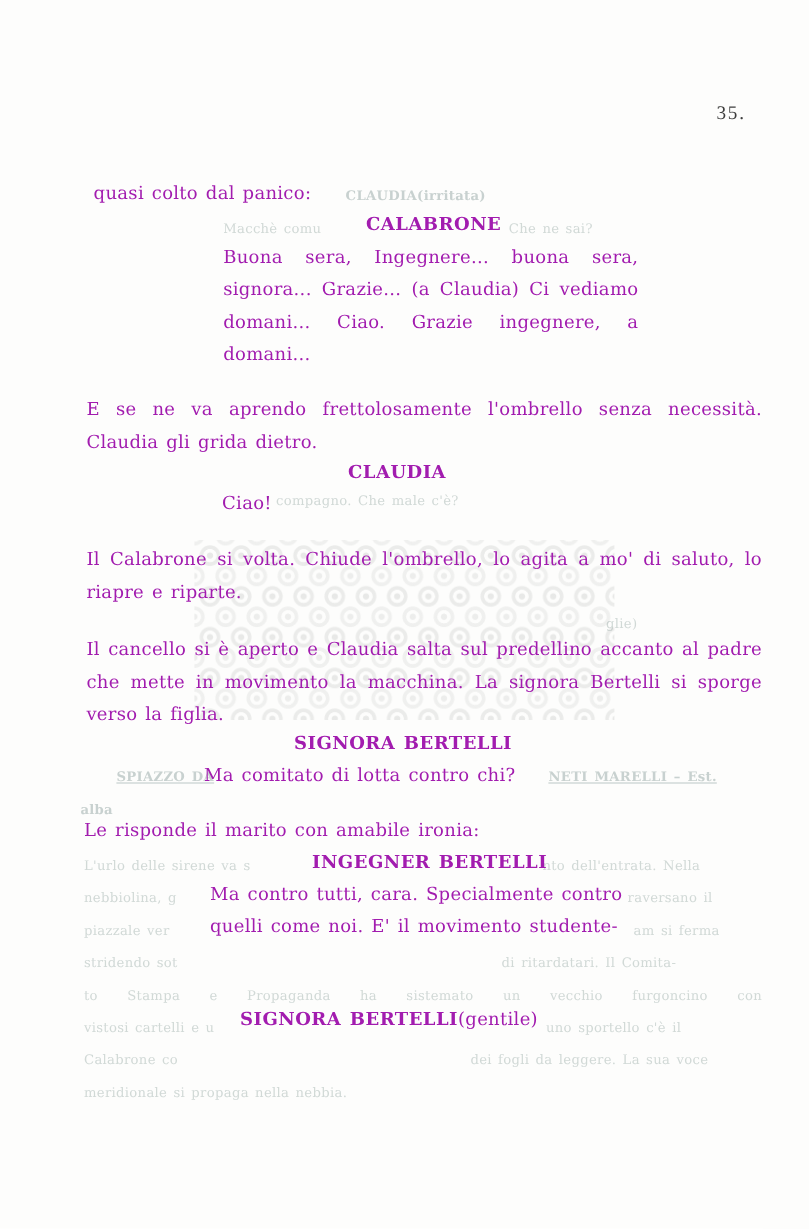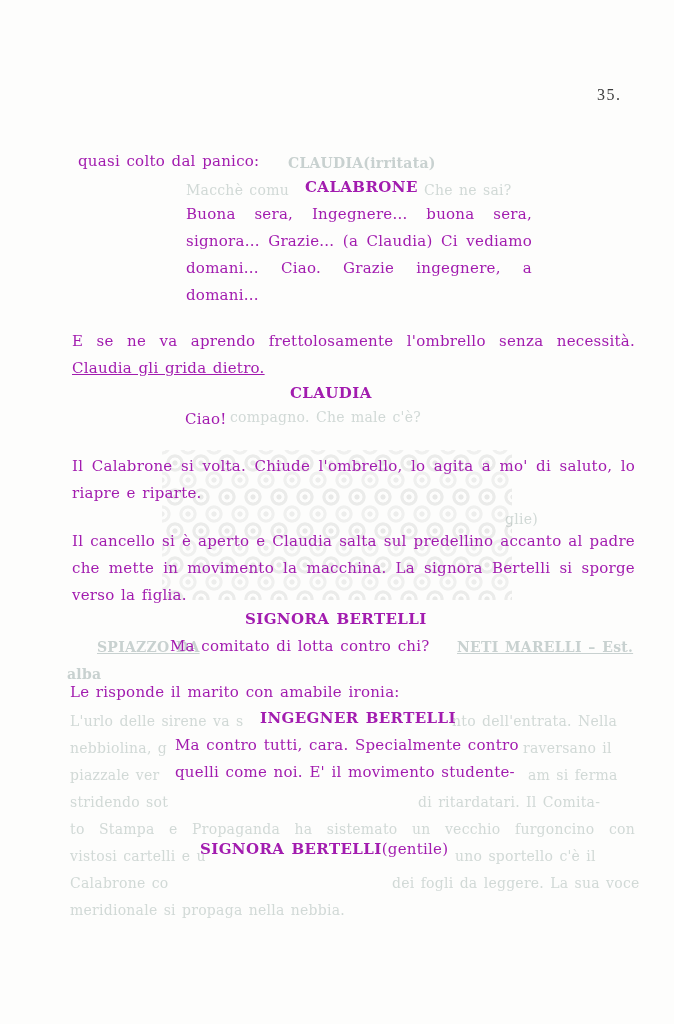--- a/index.html
+++ b/index.html
@@ -24,21 +24,21 @@
   .paren{font-weight:normal;}
   
   .pageno{
     position:absolute;left:597px;top:46px;
     font-family:Liberation Serif, serif;
     font-size:16px;color:#3d3d3d;letter-spacing:1.5px;margin-top:40px;
   }
   
   .ghost{
     position:absolute;
-    font-size:14px;line-height:23px;
+    font-size:11px;line-height:23px;
     color:rgba(148,166,163,.42);
     letter-spacing:.25px;word-spacing:1.5px;
     white-space:nowrap;
   }
   .gb{font-weight:bold;color:rgba(148,166,163,.50);}
   .gu{text-decoration:underline;margin-left:30px;}
   .gj{white-space:normal;text-align:justify;}
   .gj::after{content:"";display:inline-block;width:100%;height:0;}
   
   .stamp{
@@ -86,21 +86,21 @@
   <div class="pageno">35.</div>
 
   <div class="ln" style="left:78px;top:150px;">quasi colto dal panico:</div>
   <div class="ln nm" style="left:305px;top:176px;">CALABRONE</div>
   <div class="ln j" style="left:186px;top:203px;width:346px;">Buona sera, Ingegnere... buona sera,</div>
   <div class="ln j" style="left:186px;top:230px;width:346px;">signora... Grazie... (a Claudia) Ci vediamo</div>
   <div class="ln j" style="left:186px;top:257px;width:346px;">domani... Ciao. Grazie ingegnere, a</div>
   <div class="ln" style="left:186px;top:284px;">domani...</div>
 
   <div class="ln j" style="left:72px;top:330px;width:563px;">E se ne va aprendo frettolosamente l'ombrello senza necessità.</div>
-  <div class="ln" style="left:72px;top:357px;text-decoration:underline;">Claudia gli grida dietro.</div>
+  <div class="ln" style="left:72px;top:357px;">Claudia gli grida dietro.</div>
 
   <div class="ln nm" style="left:290px;top:382px;">CLAUDIA</div>
   <div class="ln" style="left:185px;top:408px;">Ciao!</div>
 
   <div class="ln j" style="left:72px;top:455px;width:563px;">Il Calabrone si volta. Chiude l'ombrello, lo agita a mo' di saluto, lo</div>
   <div class="ln" style="left:72px;top:482px;">riapre e riparte.</div>
 
   <div class="ln j" style="left:72px;top:530px;width:563px;">Il cancello si è aperto e Claudia salta sul predellino accanto al padre</div>
   <div class="ln j" style="left:72px;top:557px;width:563px;">che mette in movimento la macchina. La signora Bertelli si sporge</div>
   <div class="ln" style="left:72px;top:584px;">verso la figlia.</div>

